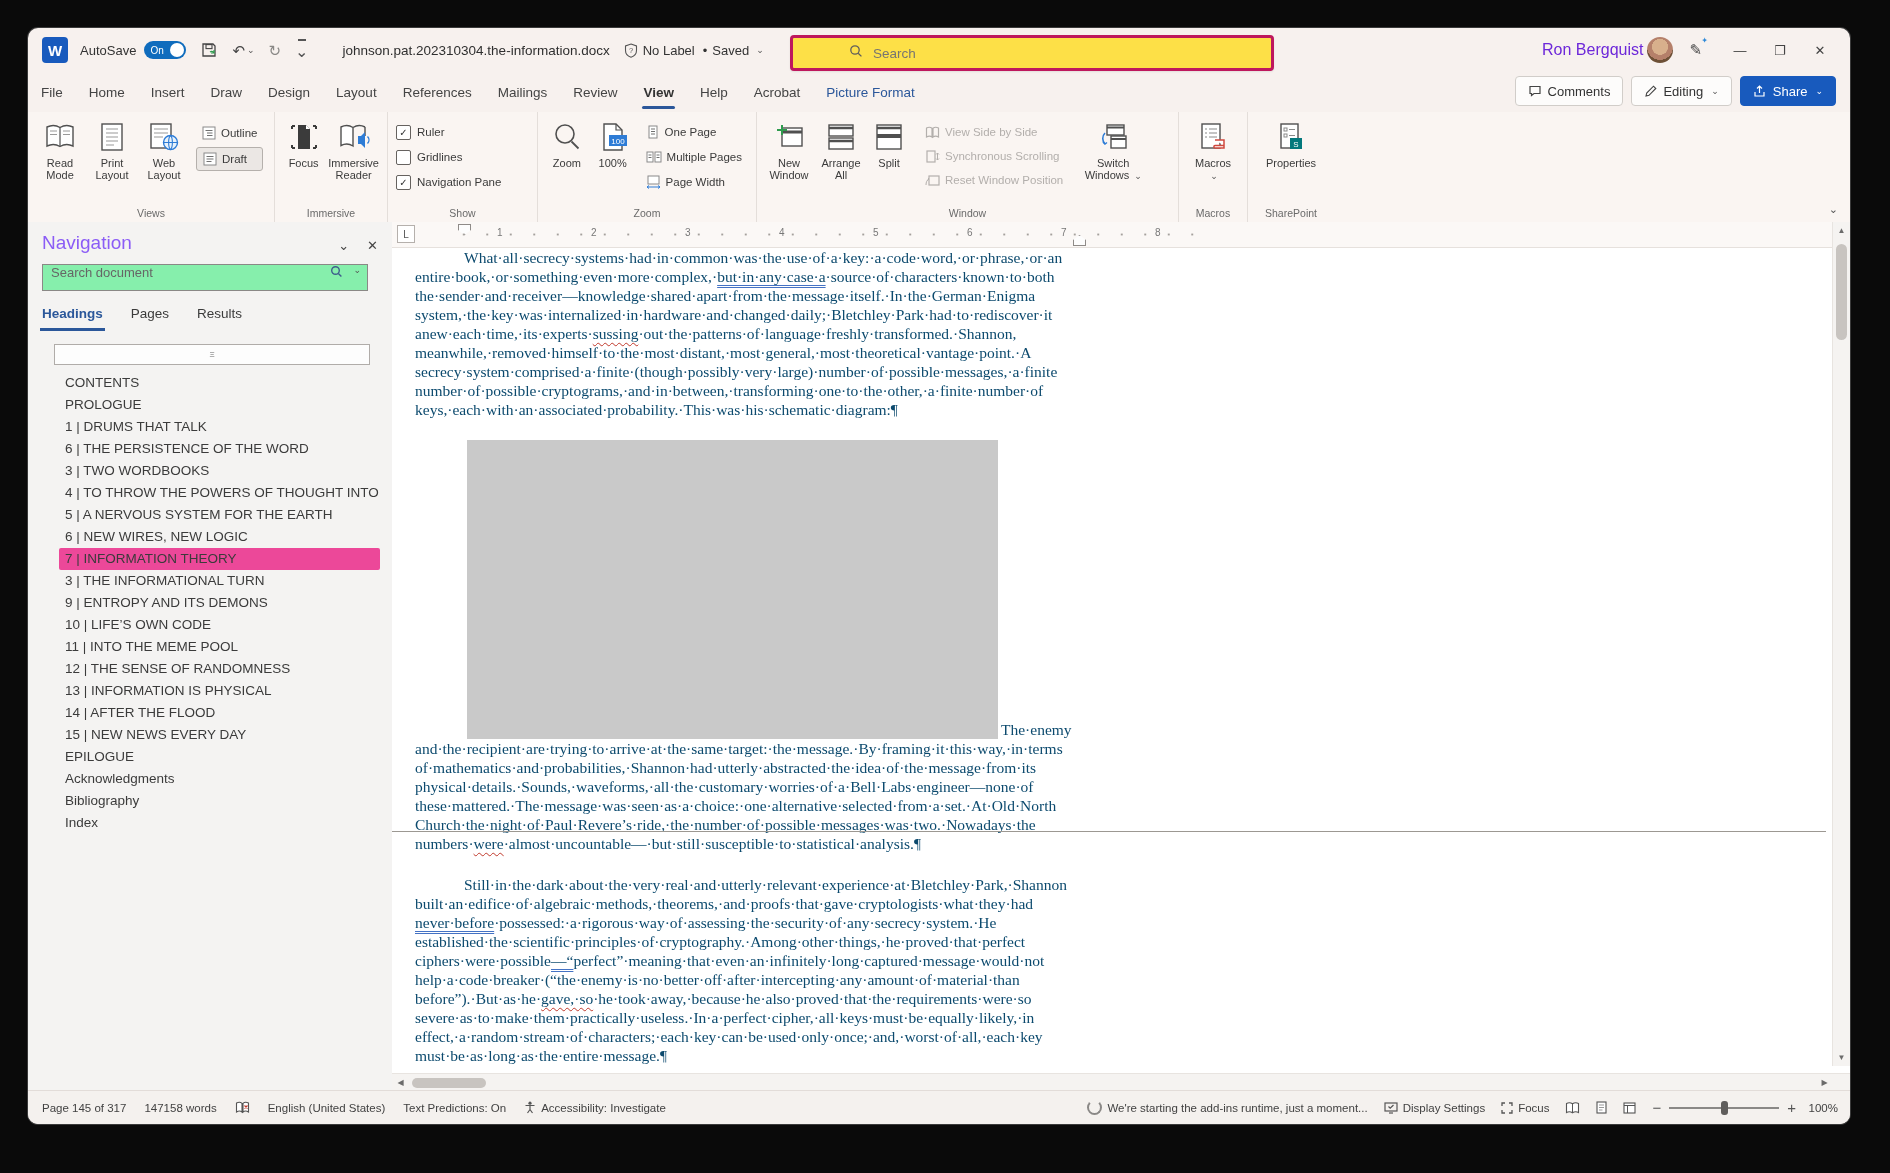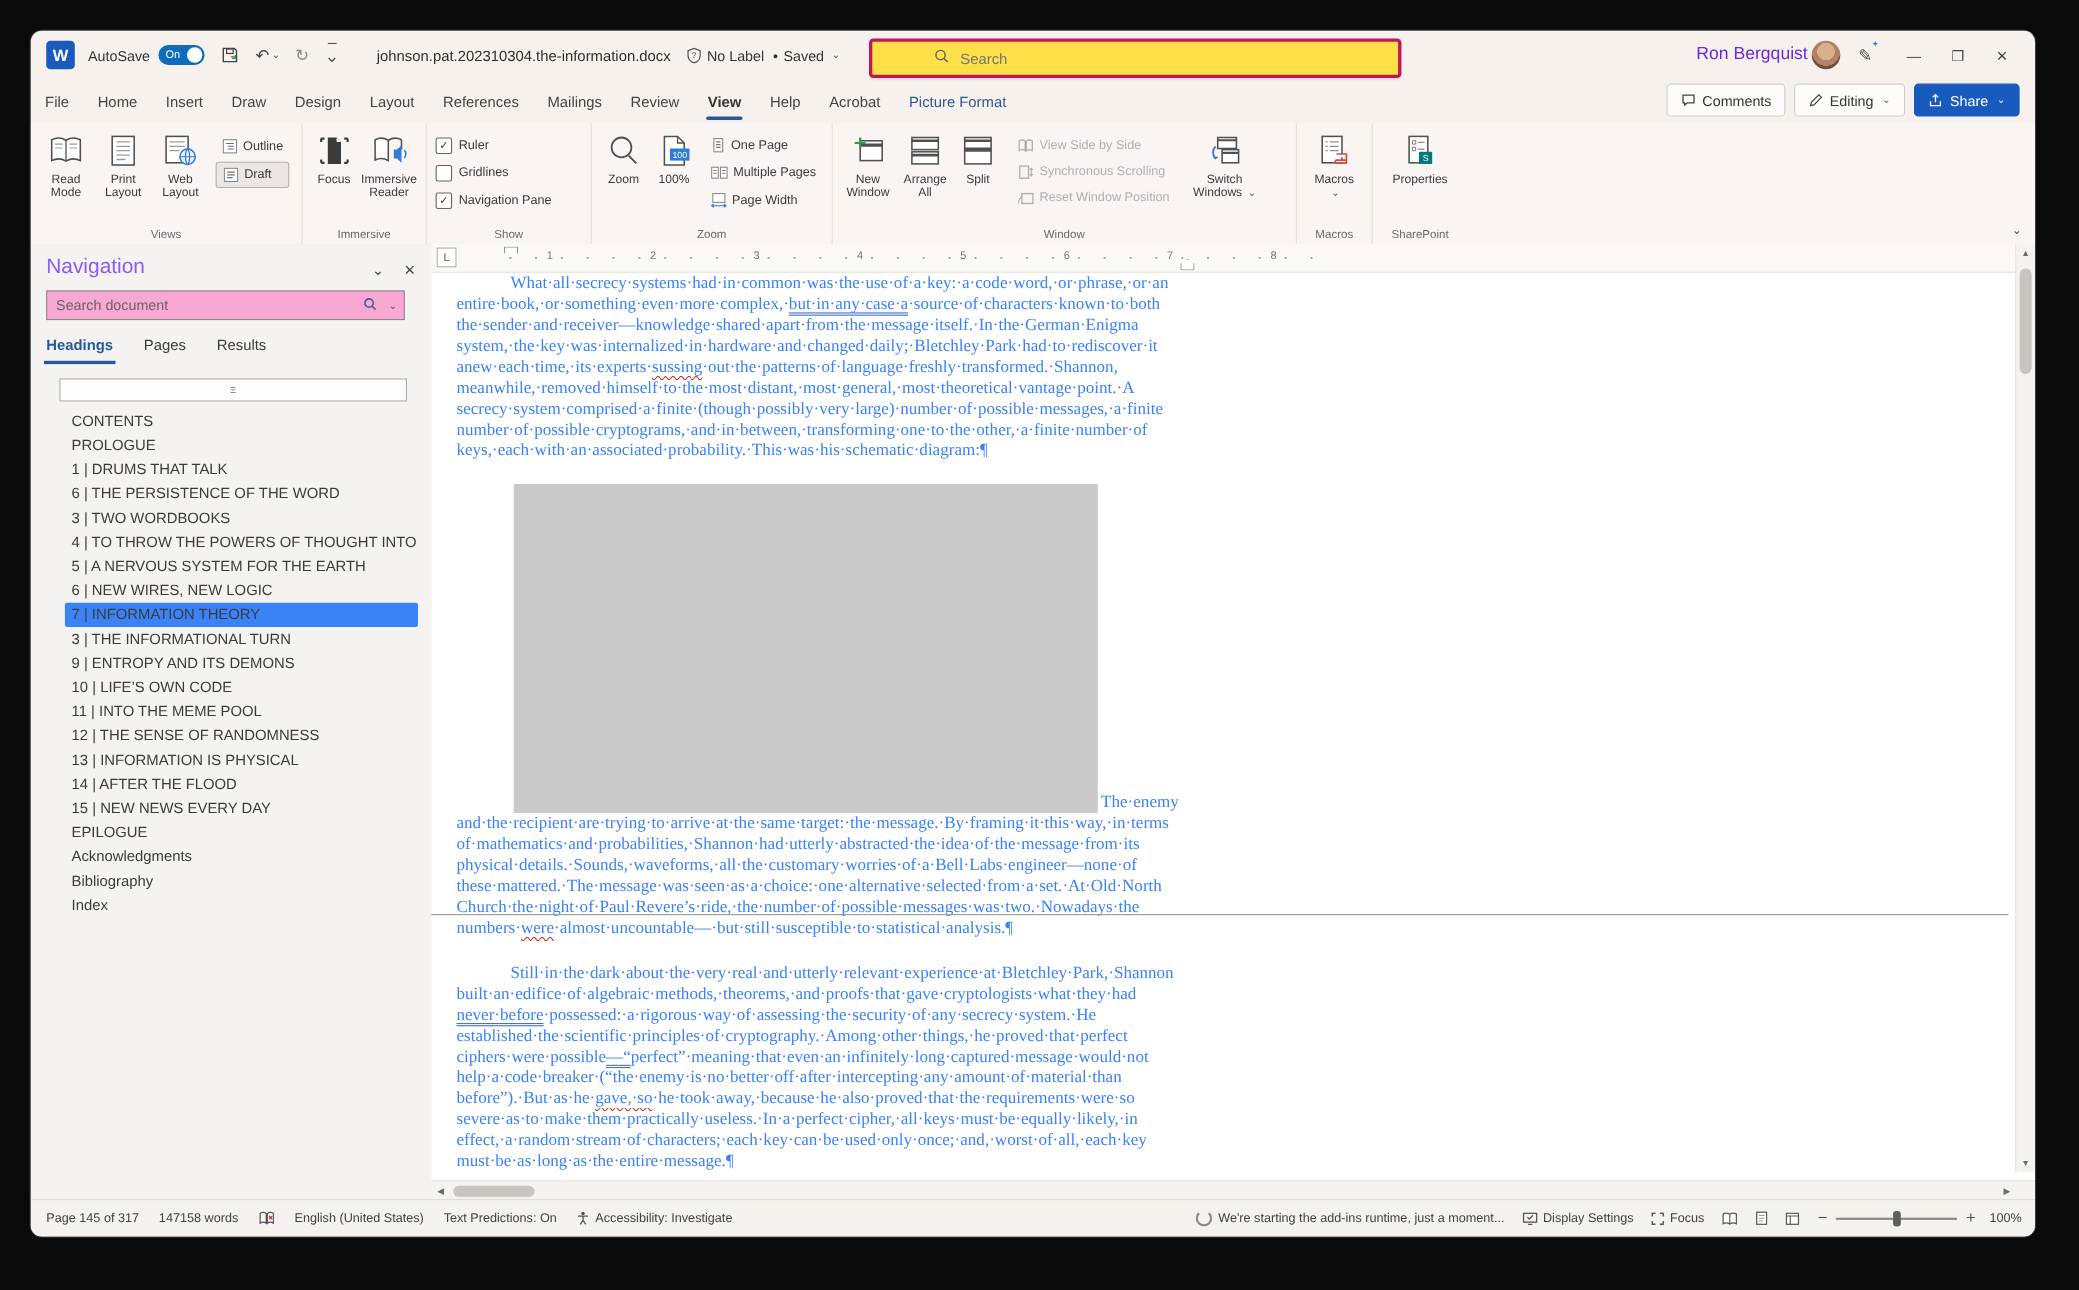--- a/index.html
+++ b/index.html
@@ -67,56 +67,56 @@
   .cbrow{display:flex;align-items:center;gap:6px;font-size:11.5px;color:#3b3b3b;height:24px;white-space:nowrap;}
   .cb{width:13px;height:13px;border:1px solid #66625f;border-radius:2px;background:#fff;display:flex;
       align-items:center;justify-content:center;font-size:10px;color:#333;}
   .ribbon-collapse{position:absolute;right:12px;bottom:6px;color:#555;font-size:11px;}
 
   
   .navpane{position:absolute;left:0;top:194px;width:364px;height:869px;background:#f4f3f2;
            border-right:1px solid #ddd8d5;}
   .nav-title{position:absolute;left:14px;top:10px;font-size:19px;color:#8b5cf6;}
   .nav-tools{position:absolute;right:14px;top:16px;display:flex;gap:18px;color:#444;font-size:13px;}
-  .nav-search{position:absolute;left:14px;top:42px;width:326px;height:27px;background:#f9a8d4;
-              border:1px solid #8a8886;display:flex;align-items:center;box-sizing:border-box;}
+  .nav-search{position:absolute;left:14px;top:42px;width:326px;height:27px;background:#86efac;
+              border:1px solid #8a8886;display:flex;box-sizing:border-box;}
   .nav-search .ph{margin-left:8px;font-size:13px;color:#666;flex:1;}
   .nav-search .mag{color:#2b4a77;font-size:12px;margin-right:8px;}
   .nav-search .chev{margin-right:6px;}
   .nav-tabs{position:absolute;left:14px;top:84px;display:flex;gap:0;font-size:13.5px;}
   .ntab{margin-right:28px;color:#3b3b3b;padding-bottom:6px;position:relative;}
   .ntab.active{color:#2b579a;font-weight:bold;}
   .ntab.active::after{content:"";position:absolute;left:-2px;right:-2px;bottom:-4px;height:3px;background:#2b579a;}
   .blank-heading{position:absolute;left:26px;top:122px;width:314px;height:19px;background:#fdfdfd;
                  border:1px solid #b0aca9;display:flex;align-items:center;justify-content:center;
                  font-size:8px;color:#666;}
   .nav-list{position:absolute;left:0;top:150px;width:100%;}
   .nitem{height:22px;line-height:22px;padding-left:48px;margin:0 12px 0 42px;font-size:13.5px;color:#3b3b3b;
          white-space:nowrap;overflow:hidden;padding-left:6px;text-indent:0;}
   .nav-list .nitem{margin-left:31px;}
-  .nitem.selected{background:#3b82f6;border-radius:2px;}
+  .nitem.selected{background:#ec4899;border-radius:2px;}
 
   .docarea{position:absolute;left:364px;top:194px;width:1458px;height:869px;background:#fff;overflow:hidden;}
 
   
   .ruler{position:absolute;left:0;top:0;width:100%;height:25px;background:#fbf8f6;border-bottom:1px solid #e6e1dd;}
   .tabsel{position:absolute;left:5px;top:3px;width:16px;height:16px;border:1px solid #b5b0ac;background:#fff;
           font-size:10px;color:#555;display:flex;align-items:center;justify-content:center;}
   .rnum{position:absolute;top:5px;font-size:10px;color:#777;}
   .rticks{position:absolute;left:60px;top:11px;width:760px;height:3px;
           background-image:radial-gradient(circle,#a5a19d 1px,transparent 1.2px);
           background-size:23.5px 3px;background-position:0 50%;}
   .ind-first{position:absolute;left:66px;top:2px;width:11px;height:9px;background:#fdfdfd;border:1px solid #8f8b88;
              clip-path:polygon(0 0,100% 0,100% 55%,50% 100%,0 55%);}
   .ind-right{position:absolute;left:681px;top:13px;width:11px;height:9px;background:#fdfdfd;border:1px solid #8f8b88;
              clip-path:polygon(0 45%,50% 0,100% 45%,100% 100%,0 100%);}
 
   
   .doctext{position:absolute;left:23px;top:26px;width:680px;font-family:"Liberation Serif",serif;
-           font-size:15.5px;line-height:19px;color:#3b82f6;}
+           font-size:15.5px;line-height:19px;color:#0c4a6e;}
   .dline{white-space:nowrap;height:19px;}
   .dline.indent{padding-left:49px;}
   .gram{text-decoration:underline double #4472c4;text-decoration-thickness:1px;text-underline-offset:2.5px;}
   .spell{text-decoration:underline wavy #c0392b;text-decoration-thickness:1px;text-underline-offset:2.5px;}
   .imgblock{position:relative;height:320px;}
   .ph-image{position:absolute;left:52px;top:21px;width:531px;height:299px;background:#c9c9c9;}
   .img-caption{position:absolute;left:586px;top:301px;white-space:nowrap;}
   .pagebreak{position:absolute;left:0;top:609px;width:1434px;height:1px;background:#9c9892;}
   .gap22{height:22px;}
 

